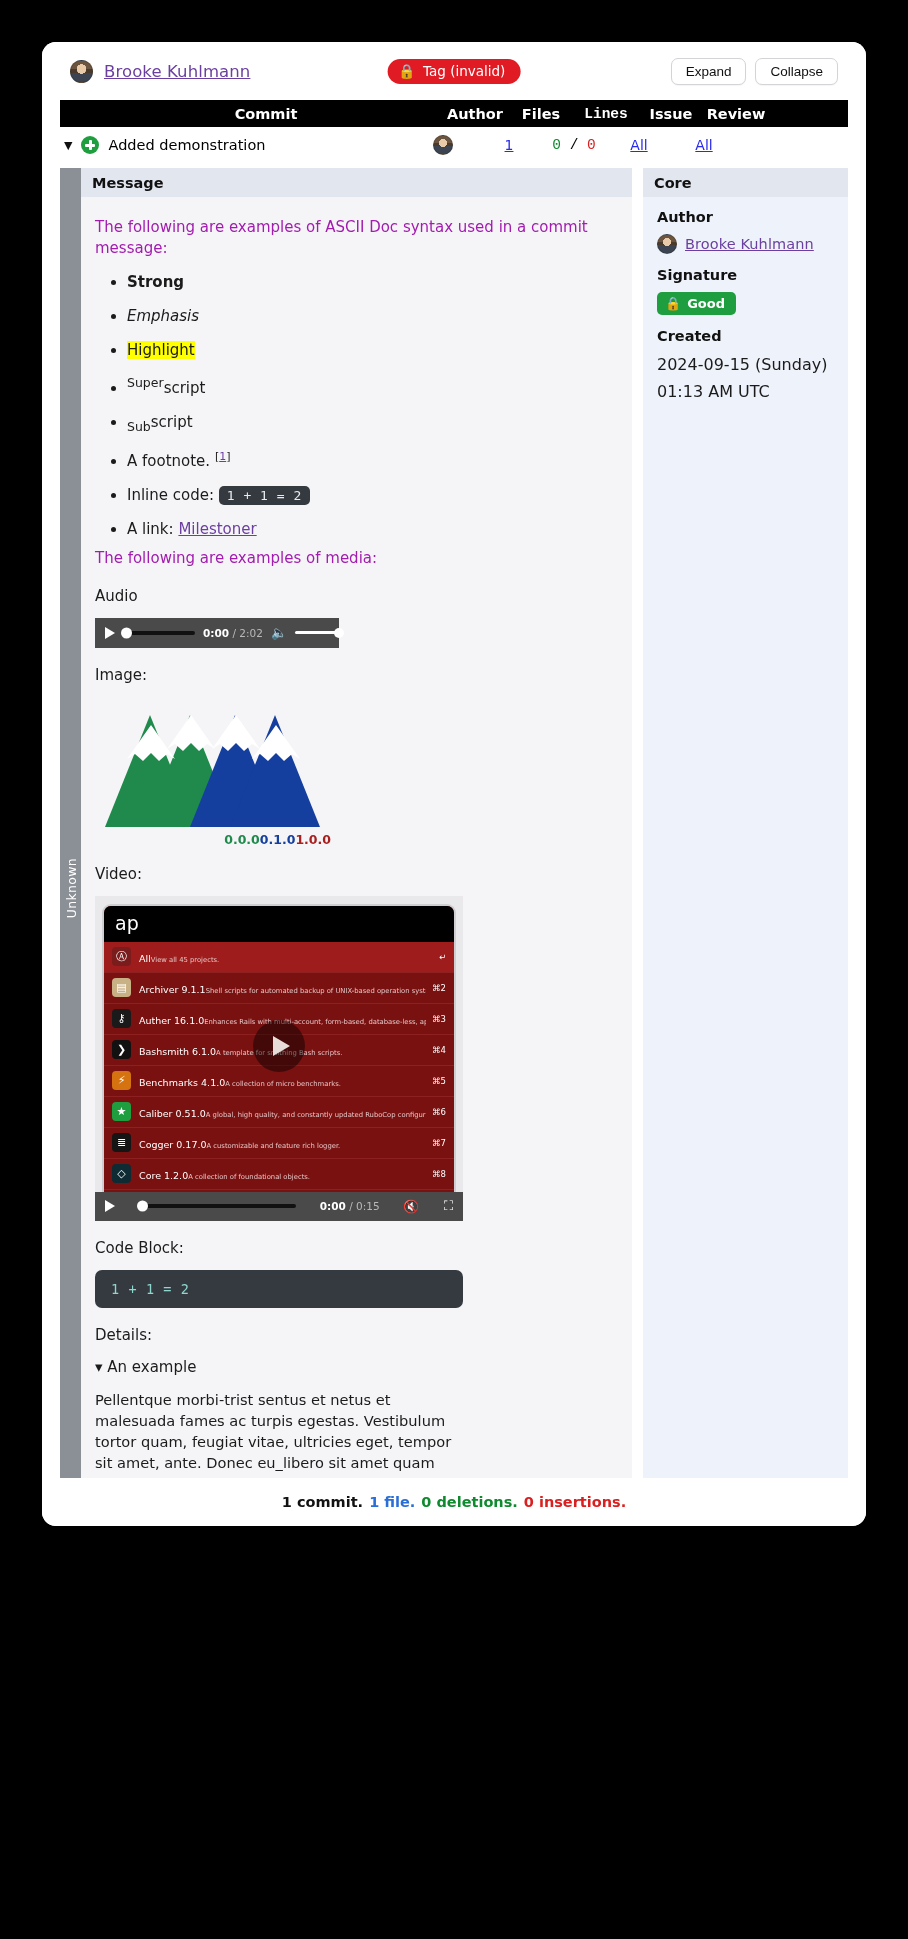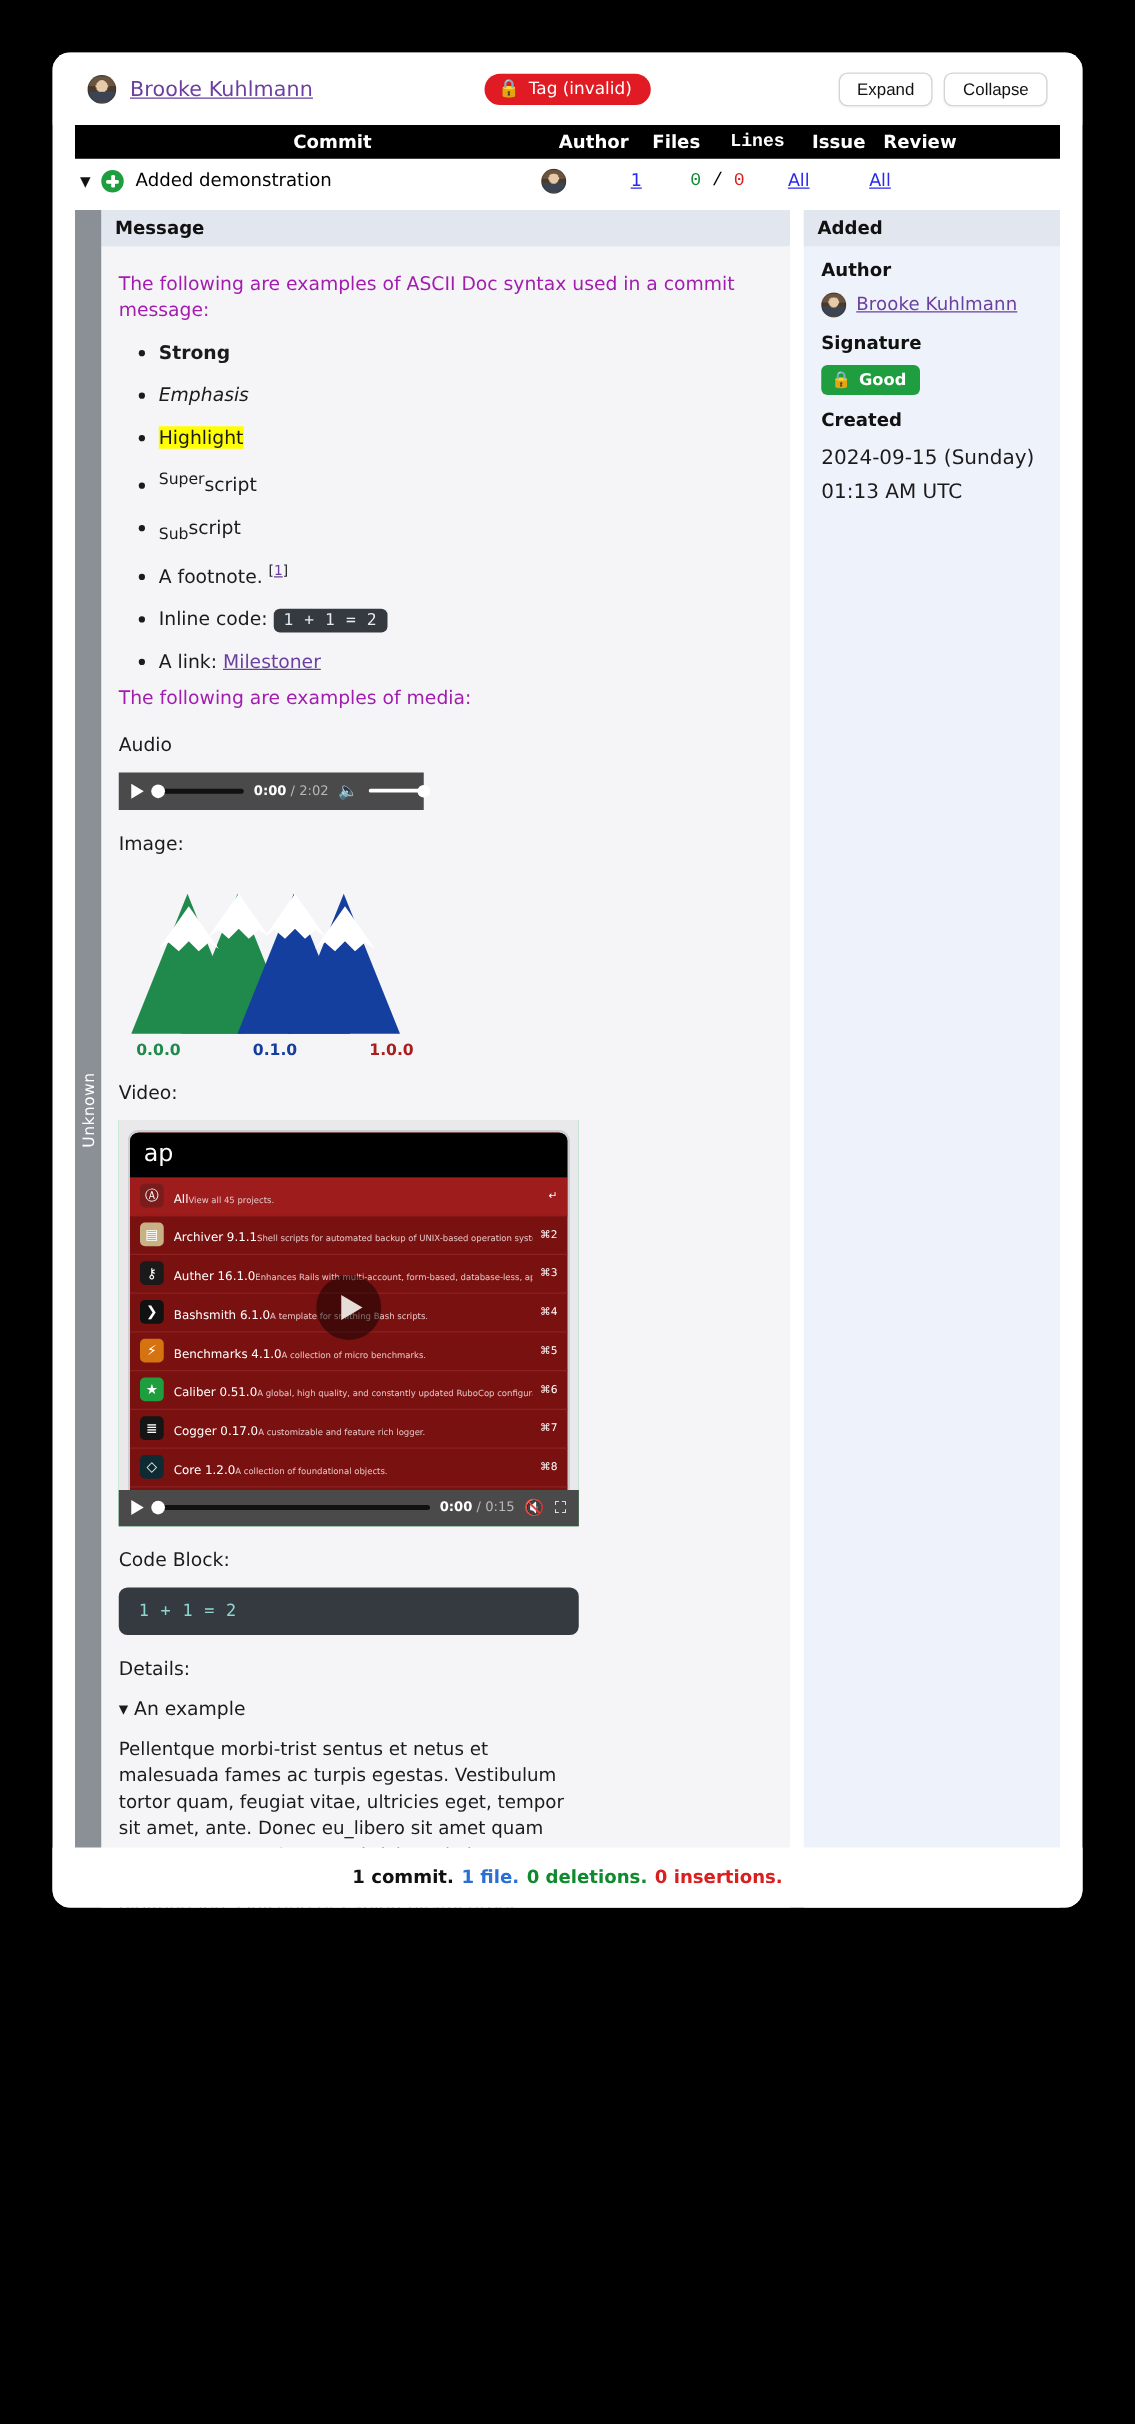--- a/index.html
+++ b/index.html
@@ -249,21 +249,21 @@
   .vol .knob {
     position: absolute; right: -3px; top: 50%;
     transform: translateY(-50%);
     width: 10px; height: 10px; border-radius: 50%; background: #fff;
   }
 
   
   .logo-box { margin-top: 13px; width: 250px; height: 150px; position: relative; }
   .version-row {
     position: absolute; bottom: 0; left: 14px; right: 14px;
-    display: flex; justify-content: space-between;
+    display: flex; justify-content: flex-end;
     font-size: 12.5px; font-weight: bold;
     font-family: "DejaVu Sans", sans-serif;
   }
   .v0 { color: #1f8a4c; }
   .v1 { color: #143f9e; }
   .v2 { color: #a81f1f; }
 
   
   .video-box {
     margin-top: 13px;
@@ -322,21 +322,21 @@
   .play-circle i {
     width: 0; height: 0;
     border-left: 17px solid #e6dcd8;
     border-top: 10px solid transparent;
     border-bottom: 10px solid transparent;
     margin-left: 5px;
   }
   .video-controls {
     height: 29px; background: #4a4a4a;
     display: flex; align-items: center;
-    padding: 0 10px; gap: 8px;
+    padding: 0 10px; gap: 24px;
   }
   .seek-long { flex: 1 1 auto; height: 4px; background: #111; border-radius: 2px; position: relative; cursor: pointer;}
   .seek-long .knob {
     position: absolute; left: -2px; top: 50%; transform: translateY(-50%);
     width: 11px; height: 11px; border-radius: 50%; background: #fff;
   }
   .ctrl-ico { color:#fff; font-size: 13px; flex: 0 0 auto; cursor: pointer; }
 
   
   .code-block {
@@ -591,21 +591,21 @@
         <div class="label-line">Details:</div>
 
         <div class="details-summary">▾ An example</div>
 
         <p class="lorem">Pellentque morbi-trist sentus et netus et malesuada fames ac turpis egestas. Vestibulum tortor quam, feugiat vitae, ultricies eget, tempor sit amet, ante. Donec eu_libero sit amet quam egestas semper. Aenean ultricies mi vitae est. Example: blue, black, red. Mauris placerat’s eleifend leo. Quisque et sapien ullamcorper pharetra. Vestibulum erat wisi, condimentum sed, commodo vitae, orn si amt wit.</p>
 
       </div>
     </div>
 
     <div class="side-col">
-      <div class="panel-title">Added</div>
+      <div class="panel-title">Core</div>
       <div class="panel-body">
         <div class="info-h">Author</div>
         <div class="info-author-row">
           <div class="avatar-sm" style="margin:0"></div>
           <span class="author-link" style="margin-left:0;font-size:14.5px">Brooke Kuhlmann</span>
         </div>
 
         <div class="info-h">Signature</div>
         <div class="sig-badge">
           <span>🔒</span>

